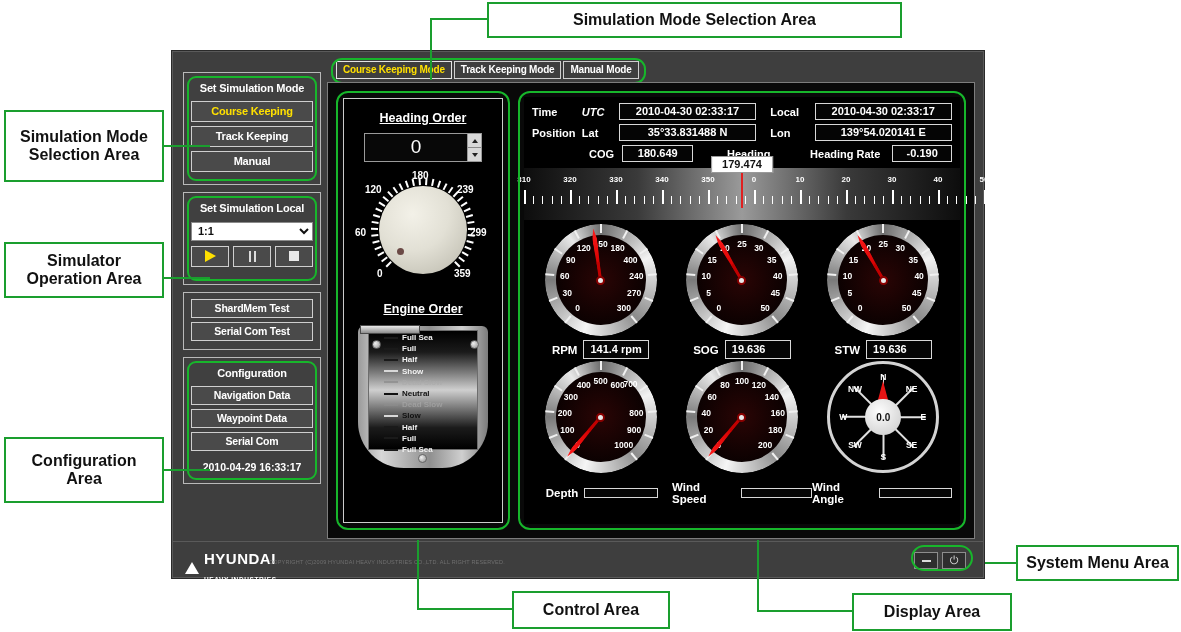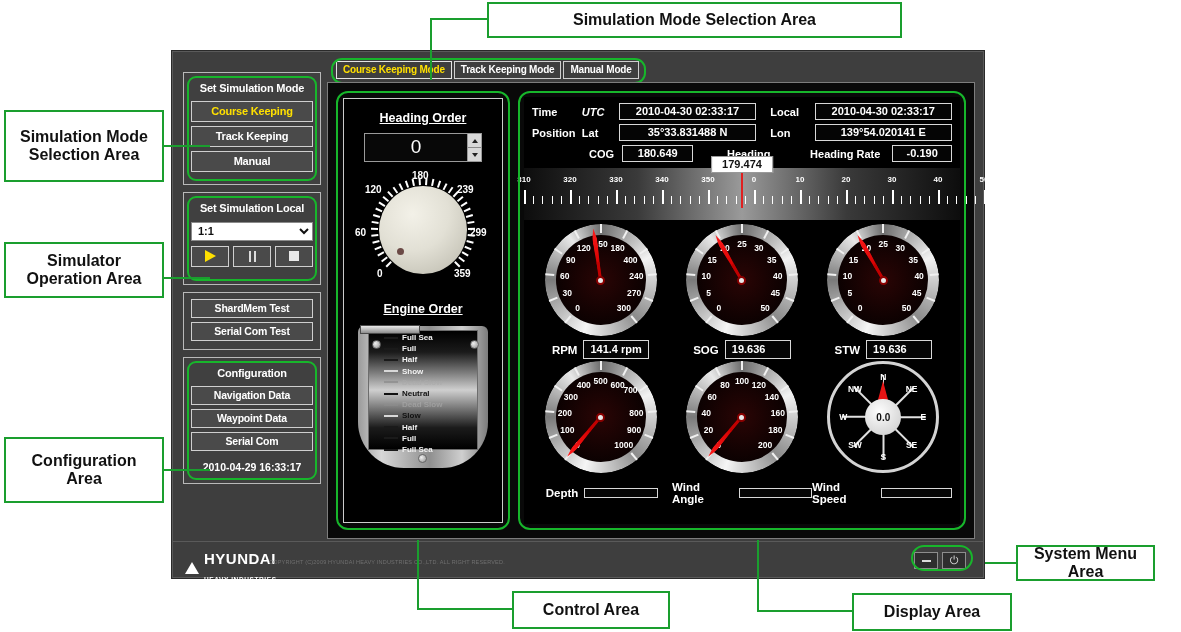--- a/index.html
+++ b/index.html
@@ -276,21 +276,21 @@
 </div>
 <div class="lead" style="left:417px; top:608px; width:95px; height:2px;"></div>
 <div class="lead" style="left:417px; top:540px; width:2px; height:70px;"></div>
 
 <div class="anno" style="left:852px; top:593px; width:160px; height:38px;">
   <span>Display Area</span>
 </div>
 <div class="lead" style="left:757px; top:610px; width:95px; height:2px;"></div>
 <div class="lead" style="left:757px; top:540px; width:2px; height:72px;"></div>
 
-<div class="anno" style="left:1016px; top:545px; width:139px; height:36px;">
+<div class="anno" style="left:1016px; top:545px; width:163px; height:36px;">
   <span>System Menu Area</span>
 </div>
 <div class="lead" style="left:985px; top:562px; width:31px; height:2px;"></div>
 
 <div id="app">
   <div id="app-body">
 
     <div id="leftcol">
 
       <div class="grp greenring" style="padding-bottom:12px;">
@@ -847,21 +847,21 @@
                       <i></i>
                     </div>
                     <div class="gl" style="left: 56px; top: 20px;">500</div>
                     <div class="gt" style="transform: rotate(28deg);">
                       <i></i>
                     </div>
                     <div class="gl" style="left: 72.901px; top: 24.2139px;">600</div>
                     <div class="gt" style="transform: rotate(56deg);">
                       <i></i>
                     </div>
-                    <div class="gl" style="left: 85.8454px; top: 29px;">700</div>
+                    <div class="gl" style="left: 85.8454px; top: 23px;">700</div>
                     <div class="gt" style="transform: rotate(84deg);">
                       <i></i>
                     </div>
                     <div class="gl" style="left: 91.8028px; top: 52.237px;">800</div>
                     <div class="gt" style="transform: rotate(112deg);">
                       <i></i>
                     </div>
                     <div class="gl" style="left: 89.3786px; top: 69.4858px;">900</div>
                     <div class="gt" style="transform: rotate(140deg);">
                       <i></i>
@@ -950,25 +950,25 @@
                   </div>
               </div>
             </div>
 
             <div class="bottomcap">
               <div class="bcell">
                 <span class="gname">Depth</span>
                 <span class="gval"></span>
               </div>
               <div class="bcell">
+                <span class="gname">Wind Speed</span>
+                <span class="gval"></span>
+              </div>
+              <div class="bcell">
                 <span class="gname">Wind Angle</span>
-                <span class="gval"></span>
-              </div>
-              <div class="bcell">
-                <span class="gname">Wind Speed</span>
                 <span class="gval"></span>
               </div>
             </div>
 
           </div>
         </div>
 
       </div>
     </div>
   </div>

